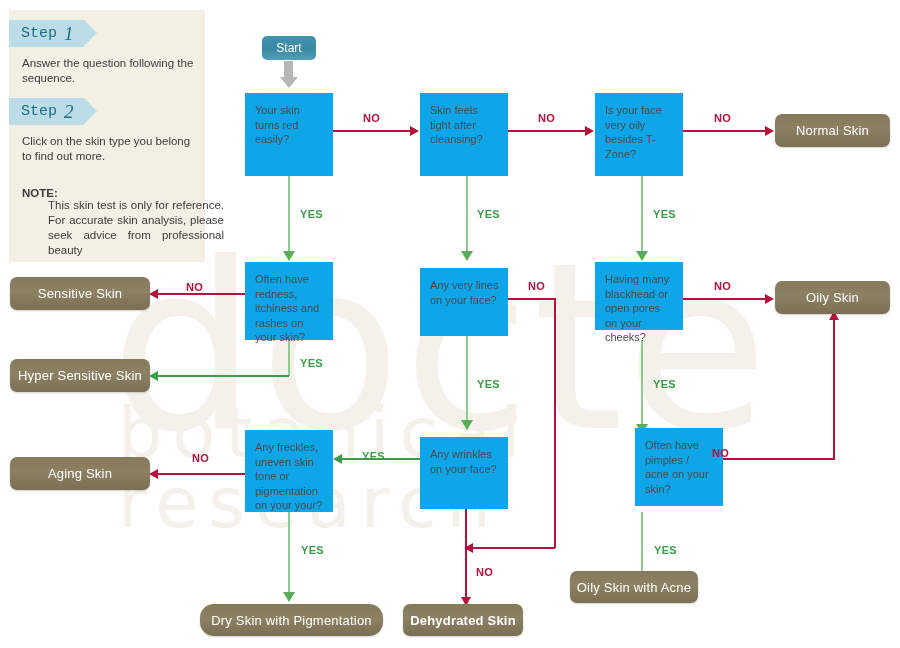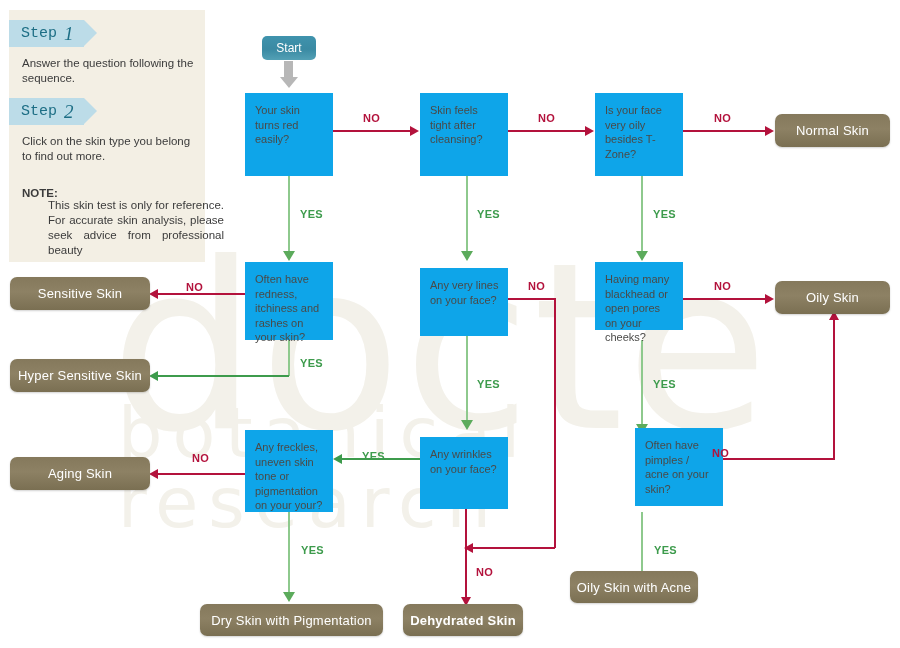--- a/index.html
+++ b/index.html
@@ -194,17 +194,17 @@
 
   <div class="ln h-red" style="left:683px;top:458px;width:152px;"></div>
   <div class="ln v-red" style="left:833.4px;top:320px;height:139px;"></div>
   <div class="ar ar-u-red" style="left:828.6px;top:311px;"></div>
   <div class="lbl lbl-no" style="left:712px;top:447px;">NO</div>
 
   <div class="ln v-grn" style="left:641px;top:512px;height:82px;"></div>
   <div class="ar ar-d-grn" style="left:635.8px;top:592px;"></div>
   <div class="lbl lbl-yes" style="left:654px;top:544px;">YES</div>
 
-  <div class="result" style="left:200px;top:604px;width:183px;height:32px;">Dry Skin with Pigmentation</div>
+  <div class="result" style="left:200px;top:604px;width:183px;height:32px;border-radius:14px;">Dry Skin with Pigmentation</div>
   <div class="result" style="left:403px;top:604px;width:120px;height:32px;font-weight:bold;">Dehydrated Skin</div>
   <div class="result" style="left:570px;top:571px;width:128px;height:32px;">Oily Skin with Acne</div>
 
 </div>
 
 </body></html>

